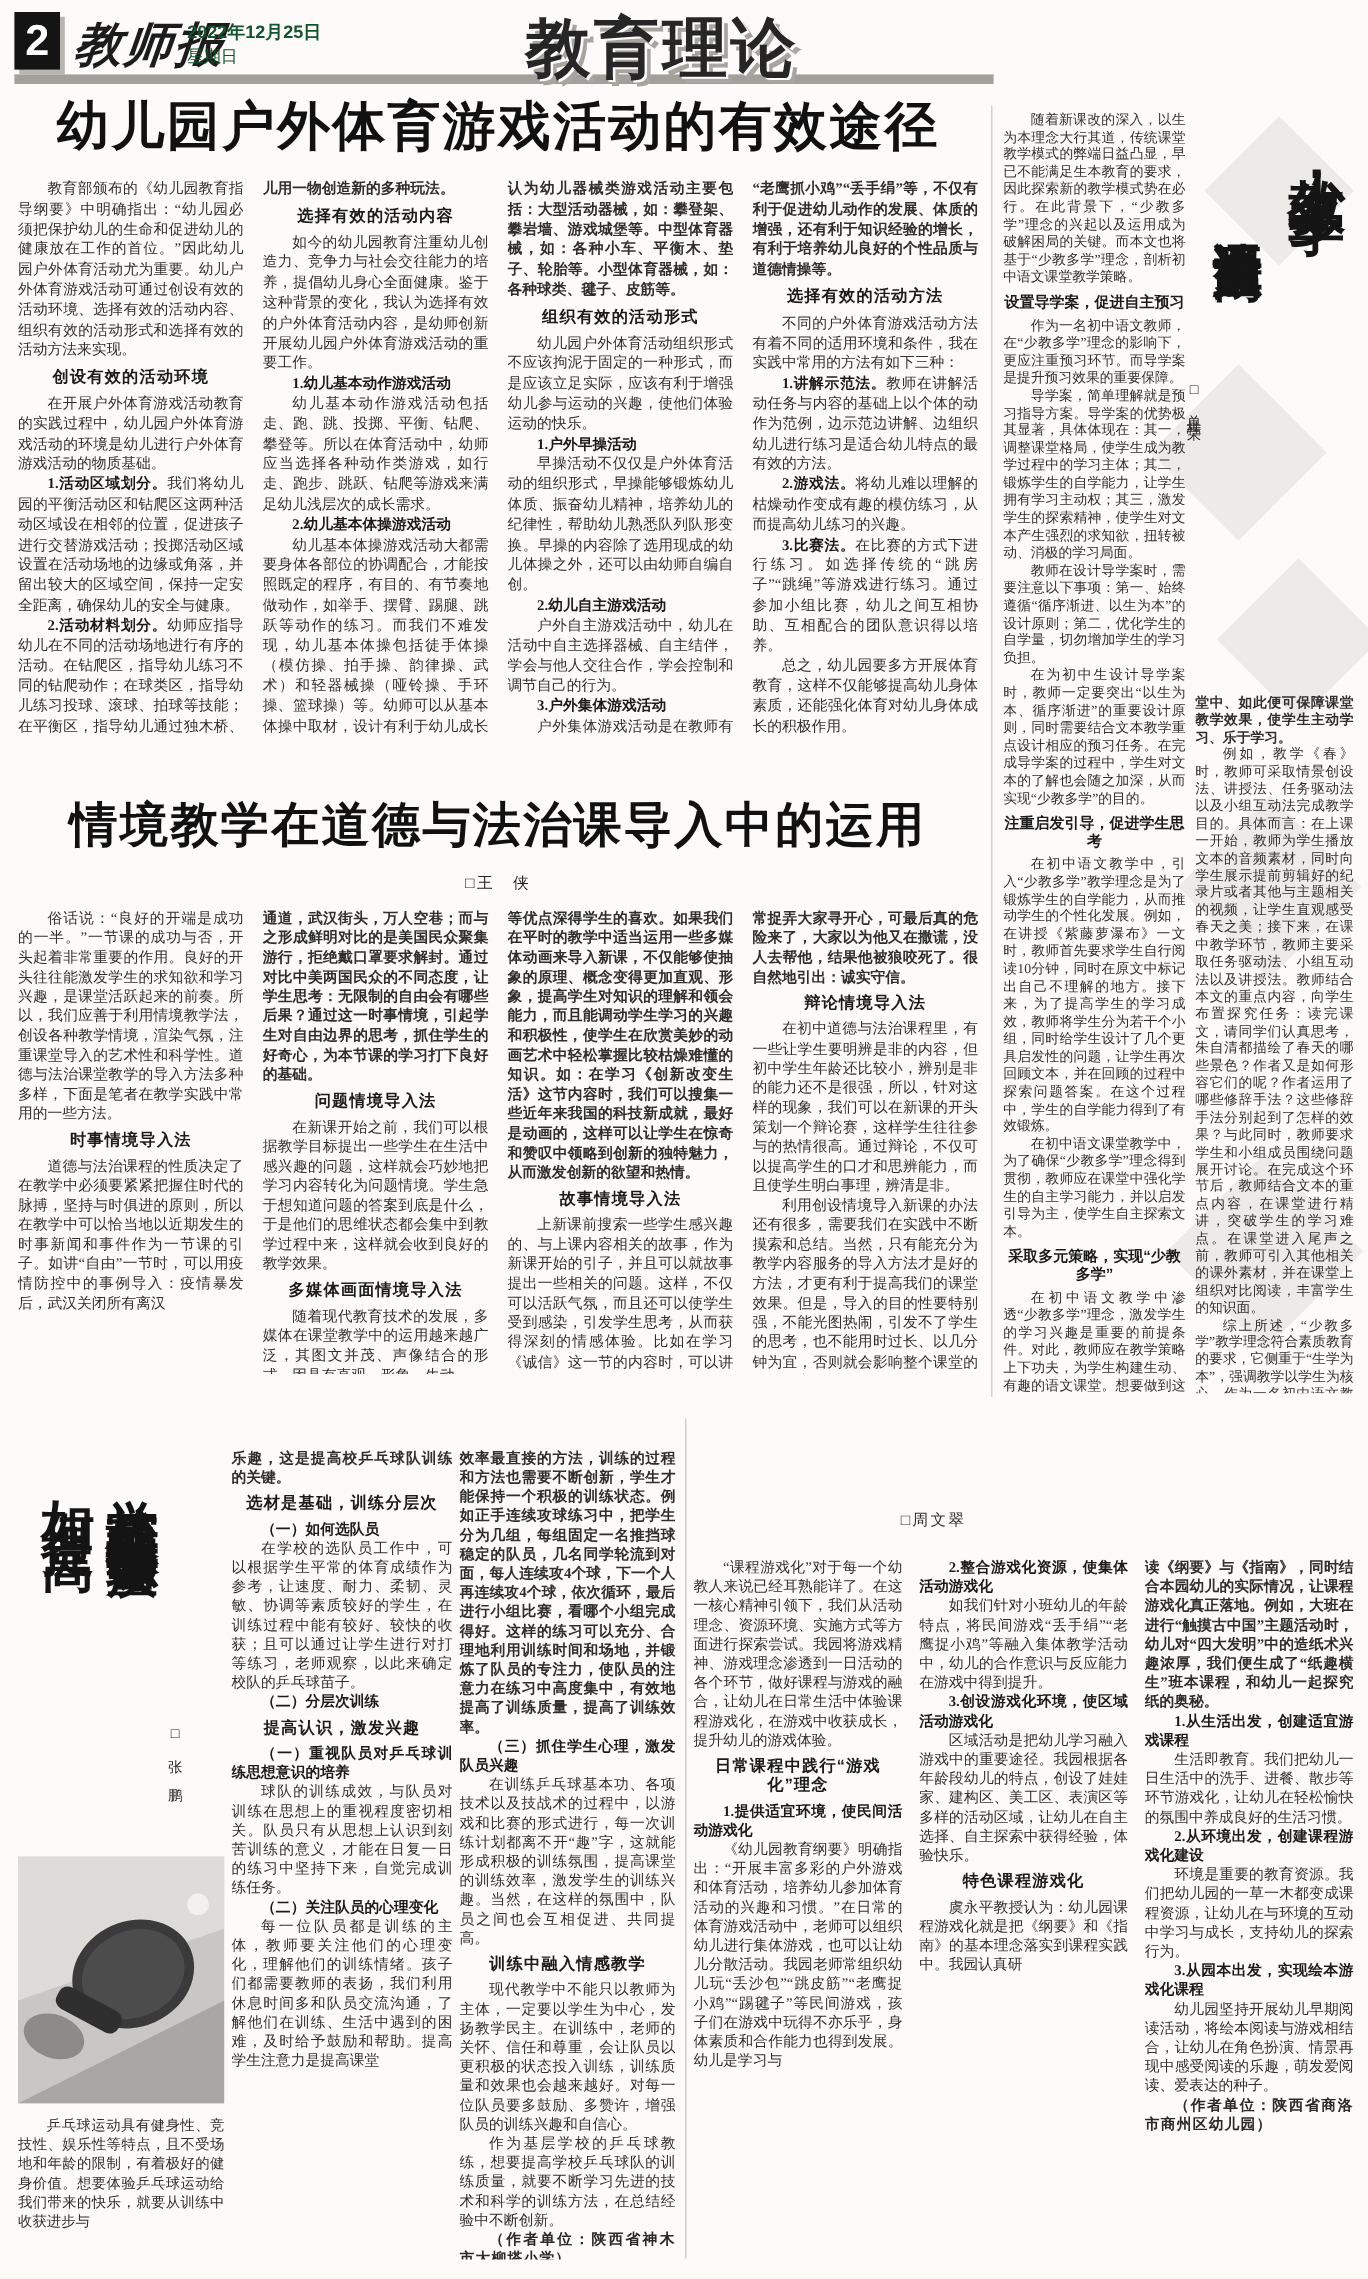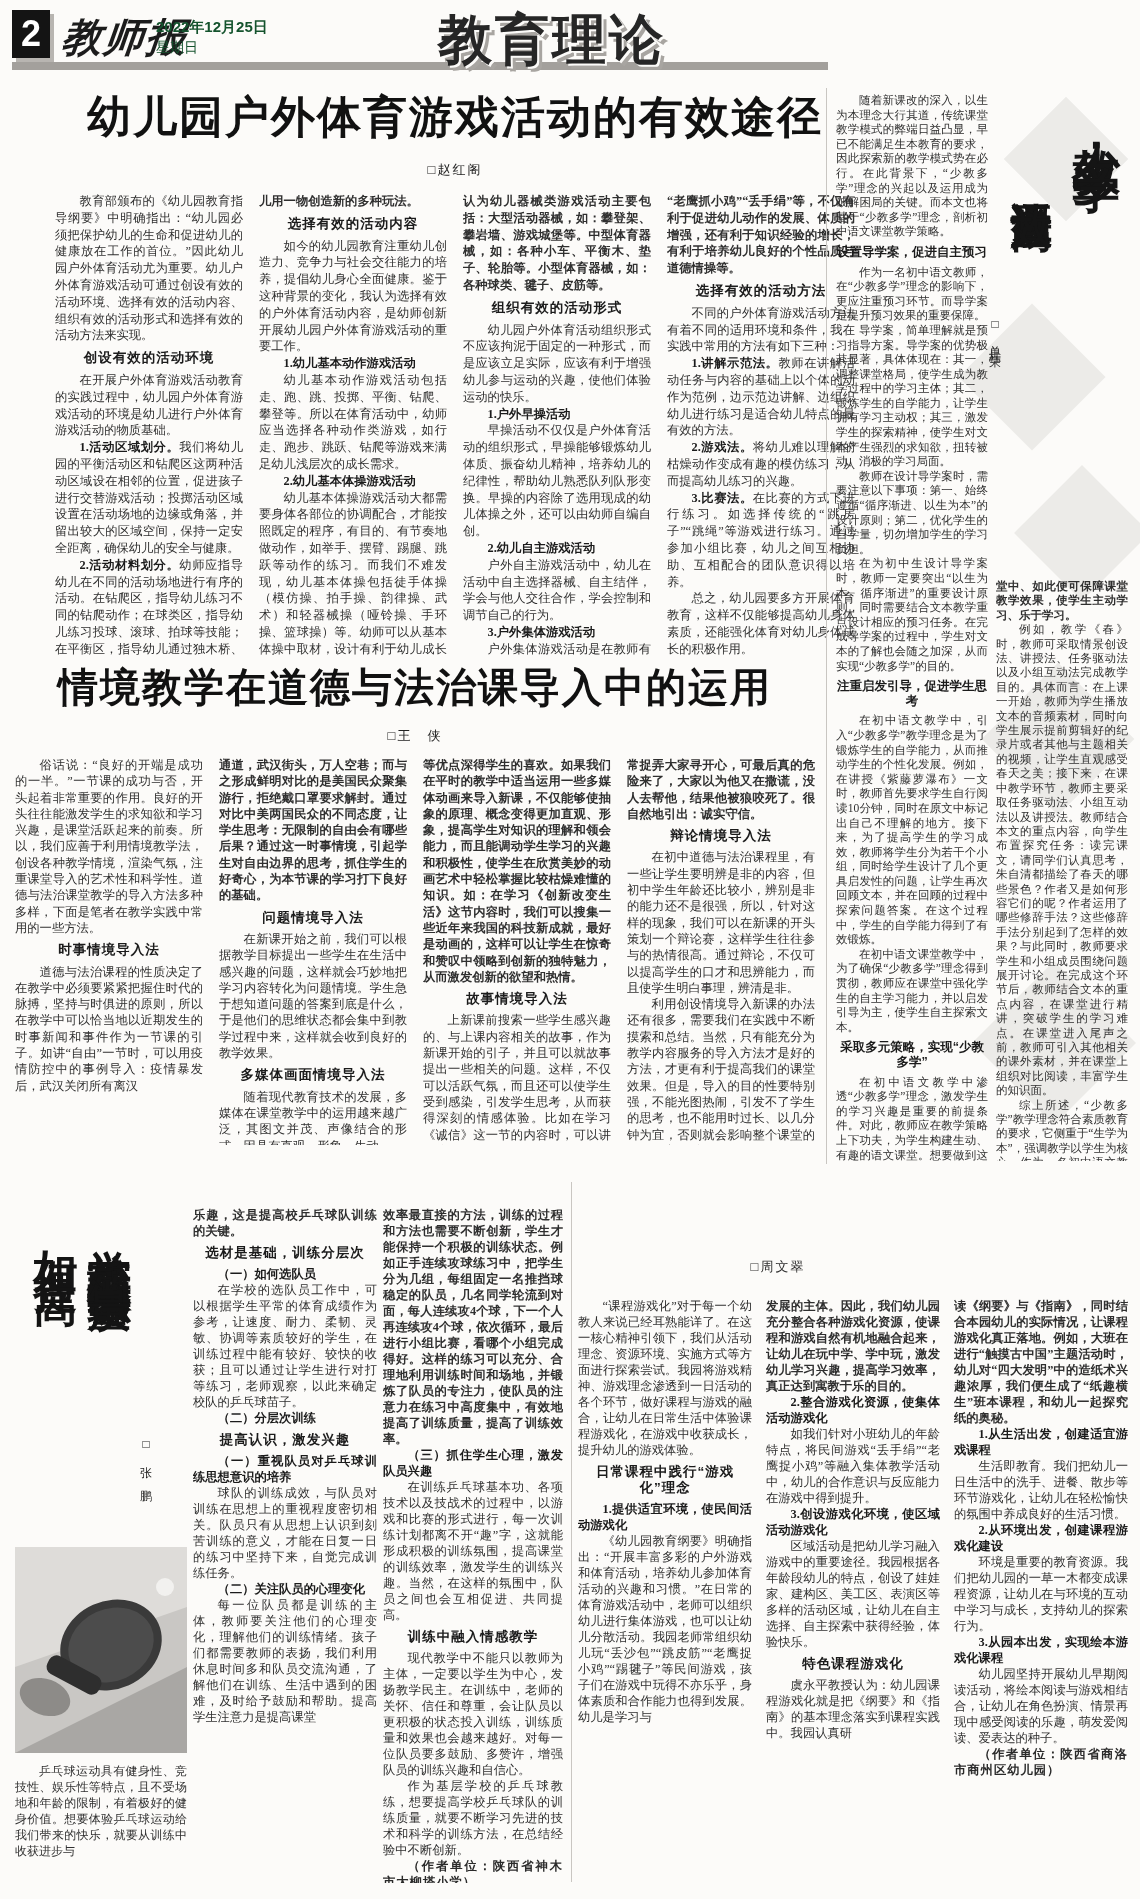--- a/index.html
+++ b/index.html
@@ -29,21 +29,21 @@
   .col{overflow:hidden;text-align:justify;}
   .blk{margin:0;}
   .blk.p{text-indent:2em;}
   .blk.pc{text-indent:0;font-weight:bold;}
   .blk.h{font-family:"Liberation Sans","DejaVu Sans",sans-serif;font-weight:bold;text-align:center;
          text-indent:0;font-size:13.5px;margin:6px 0 5px 0;color:#1b1b1b;letter-spacing:1px;}
   .blk.b{font-weight:bold;text-indent:2em;color:#1b1b1b;}
   .blk.a{text-indent:2em;font-weight:bold;letter-spacing:1px;color:#2a2a2a;}
   .lead{font-weight:bold;color:#1b1b1b;}
   
-  .art-outdoor{left:15px;top:88px;width:800px;height:570px;margin-left:40px;}
+  .art-outdoor{left:15px;top:76px;width:800px;height:570px;}
   .art-outdoor .headline{font-size:44px;}
   .art-outdoor .byline{margin-top:14px;}
   .art-outdoor .cols{margin-top:14px;height:462px;gap:16px;}
   .art-outdoor .col{width:188px;font-size:12.3px;line-height:16.8px;}
   
   .vrule1{left:826px;top:88px;width:1px;height:1076px;background:#c9c6c2;}
   .art-shaojiao{left:836px;top:85px;width:292px;height:1082px;}
   .sj-left{left:0;top:8px;width:152px;height:1068px;font-size:11.5px;line-height:14.6px;text-align:justify;overflow:hidden;z-index:2;}
   .sj-left .blk.h{font-size:12.5px;letter-spacing:0;}
   .sj-head{left:158px;top:0;width:134px;height:488px;}
@@ -89,21 +89,20 @@
   <div class="abs masthead">教师报</div>
   <div class="abs dateblock">
     <div class="d1">2022年12月25日</div>
     <div class="d2">星期日</div>
   </div>
   <div class="abs grayrule"></div>
   <div class="abs sectiontitle">教育理论</div>
 
   <div class="abs art-outdoor">
     <div class="headline">幼儿园户外体育游戏活动的有效途径</div>
-    <div class="byline">□赵红阁</div>
     <div class="cols">
       <div class="col">
           <div class="blk p">教育部颁布的《幼儿园教育指导纲要》中明确指出：“幼儿园必须把保护幼儿的生命和促进幼儿的健康放在工作的首位。”因此幼儿园户外体育活动尤为重要。幼儿户外体育游戏活动可通过创设有效的活动环境、选择有效的活动内容、组织有效的活动形式和选择有效的活动方法来实现。</div>
           <div class="blk h">创设有效的活动环境</div>
           <div class="blk p">在开展户外体育游戏活动教育的实践过程中，幼儿园户外体育游戏活动的环境是幼儿进行户外体育游戏活动的物质基础。</div>
           <div class="blk p"><span class="lead">1.活动区域划分。</span>我们将幼儿园的平衡活动区和钻爬区这两种活动区域设在相邻的位置，促进孩子进行交替游戏活动；投掷活动区域设置在活动场地的边缘或角落，并留出较大的区域空间，保持一定安全距离，确保幼儿的安全与健康。</div>
           <div class="blk p"><span class="lead">2.活动材料划分。</span>幼师应指导幼儿在不同的活动场地进行有序的活动。在钻爬区，指导幼儿练习不同的钻爬动作；在球类区，指导幼儿练习投球、滚球、拍球等技能；在平衡区，指导幼儿通过独木桥、跷跷板和梅花桩等进行平衡练习。教师还要指导幼儿自主选择和组合多种材料进行游戏，鼓励幼</div>
         </div>
       <div class="col">
           <div class="blk pc">儿用一物创造新的多种玩法。</div>
@@ -245,21 +244,20 @@
   <div class="abs art-youeryuan">
     <div class="ye-byline">□周文翠</div>
     <div class="ye-cols">
       <div class="col">
           <div class="blk p">“课程游戏化”对于每一个幼教人来说已经耳熟能详了。在这一核心精神引领下，我们从活动理念、资源环境、实施方式等方面进行探索尝试。我园将游戏精神、游戏理念渗透到一日活动的各个环节，做好课程与游戏的融合，让幼儿在日常生活中体验课程游戏化，在游戏中收获成长，提升幼儿的游戏体验。</div>
           <div class="blk h">日常课程中践行“游戏化”理念</div>
           <div class="blk b">1.提供适宜环境，使民间活动游戏化</div>
           <div class="blk p">《幼儿园教育纲要》明确指出：“开展丰富多彩的户外游戏和体育活动，培养幼儿参加体育活动的兴趣和习惯。”在日常的体育游戏活动中，老师可以组织幼儿进行集体游戏，也可以让幼儿分散活动。我园老师常组织幼儿玩“丢沙包”“跳皮筋”“老鹰捉小鸡”“踢毽子”等民间游戏，孩子们在游戏中玩得不亦乐乎，身体素质和合作能力也得到发展。幼儿是学习与</div>
         </div>
       <div class="col">
-          <div class="blk pc">发展的主体。因此，我们幼儿园充分整合各种游戏化资源，使课程和游戏自然有机地融合起来，让幼儿在玩中学、学中玩，激发幼儿学习兴趣，提高学习效率，真正达到寓教于乐的目的。</div>
           <div class="blk b">2.整合游戏化资源，使集体活动游戏化</div>
           <div class="blk p">如我们针对小班幼儿的年龄特点，将民间游戏“丢手绢”“老鹰捉小鸡”等融入集体教学活动中，幼儿的合作意识与反应能力在游戏中得到提升。</div>
           <div class="blk b">3.创设游戏化环境，使区域活动游戏化</div>
           <div class="blk p">区域活动是把幼儿学习融入游戏中的重要途径。我园根据各年龄段幼儿的特点，创设了娃娃家、建构区、美工区、表演区等多样的活动区域，让幼儿在自主选择、自主探索中获得经验，体验快乐。</div>
           <div class="blk h">特色课程游戏化</div>
           <div class="blk p">虞永平教授认为：幼儿园课程游戏化就是把《纲要》和《指南》的基本理念落实到课程实践中。我园认真研</div>
         </div>
       <div class="col">
           <div class="blk pc">读《纲要》与《指南》，同时结合本园幼儿的实际情况，让课程游戏化真正落地。例如，大班在进行“触摸古中国”主题活动时，幼儿对“四大发明”中的造纸术兴趣浓厚，我们便生成了“纸趣横生”班本课程，和幼儿一起探究纸的奥秘。</div>
           <div class="blk b">1.从生活出发，创建适宜游戏课程</div>

